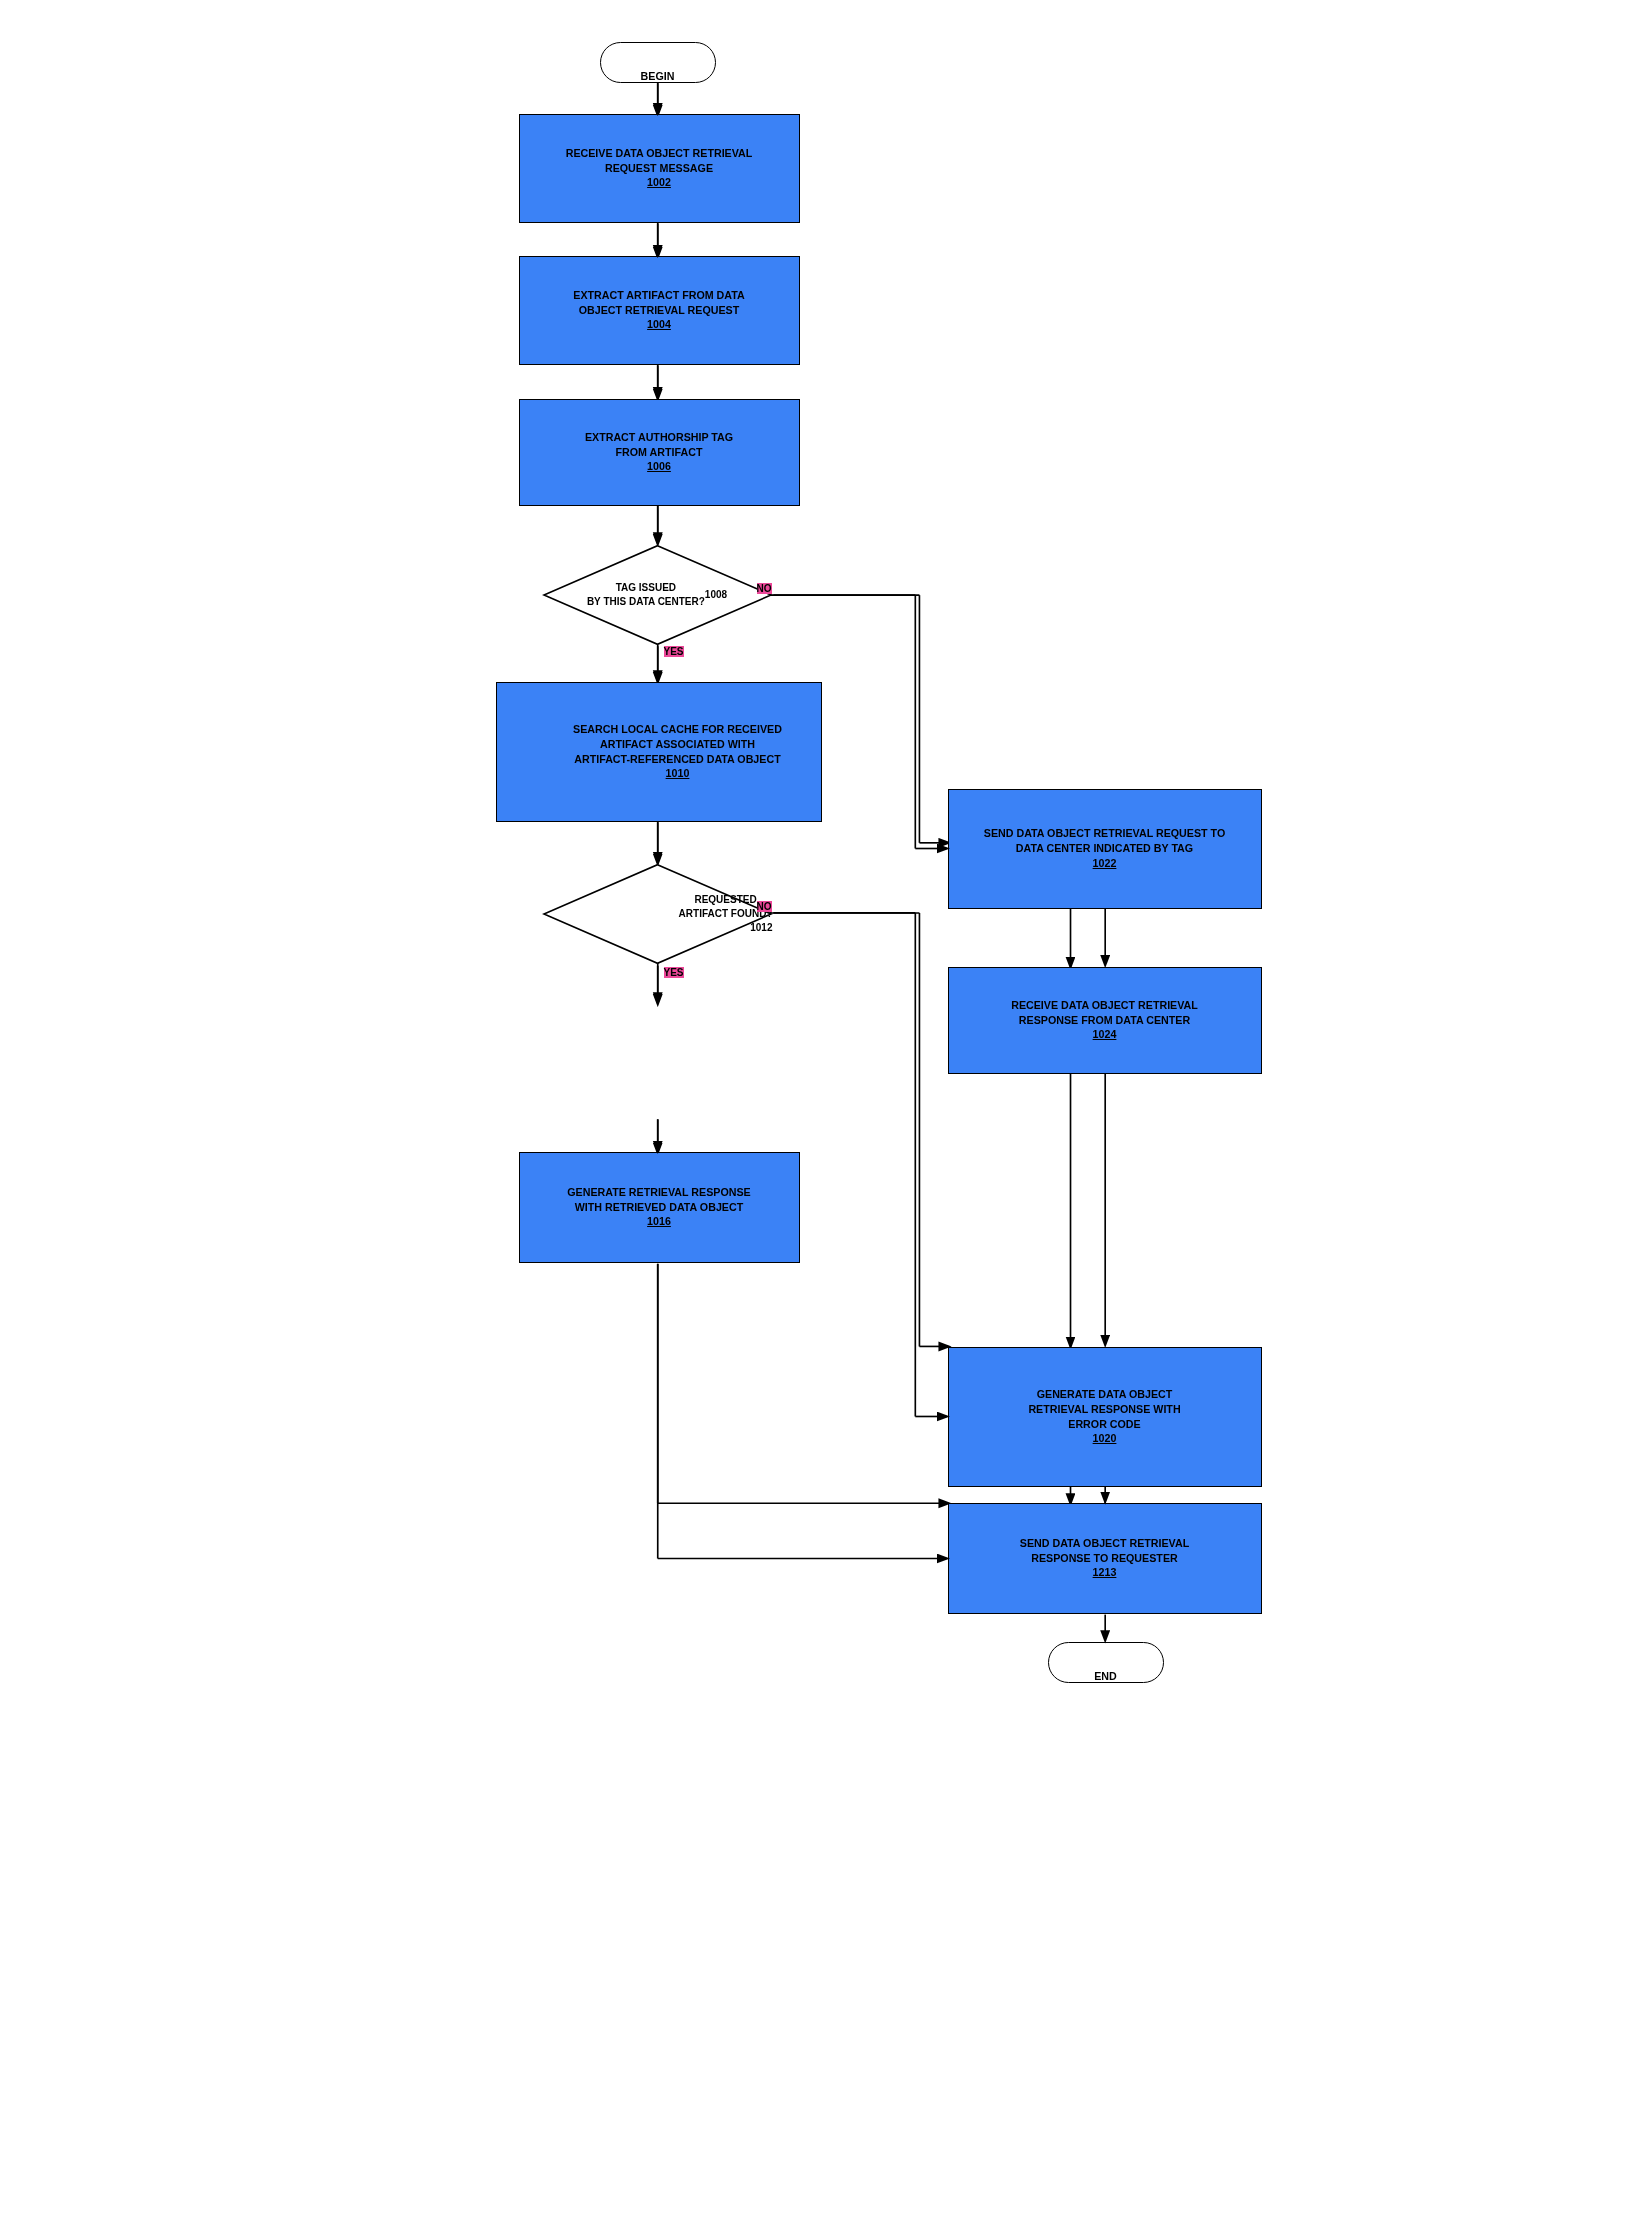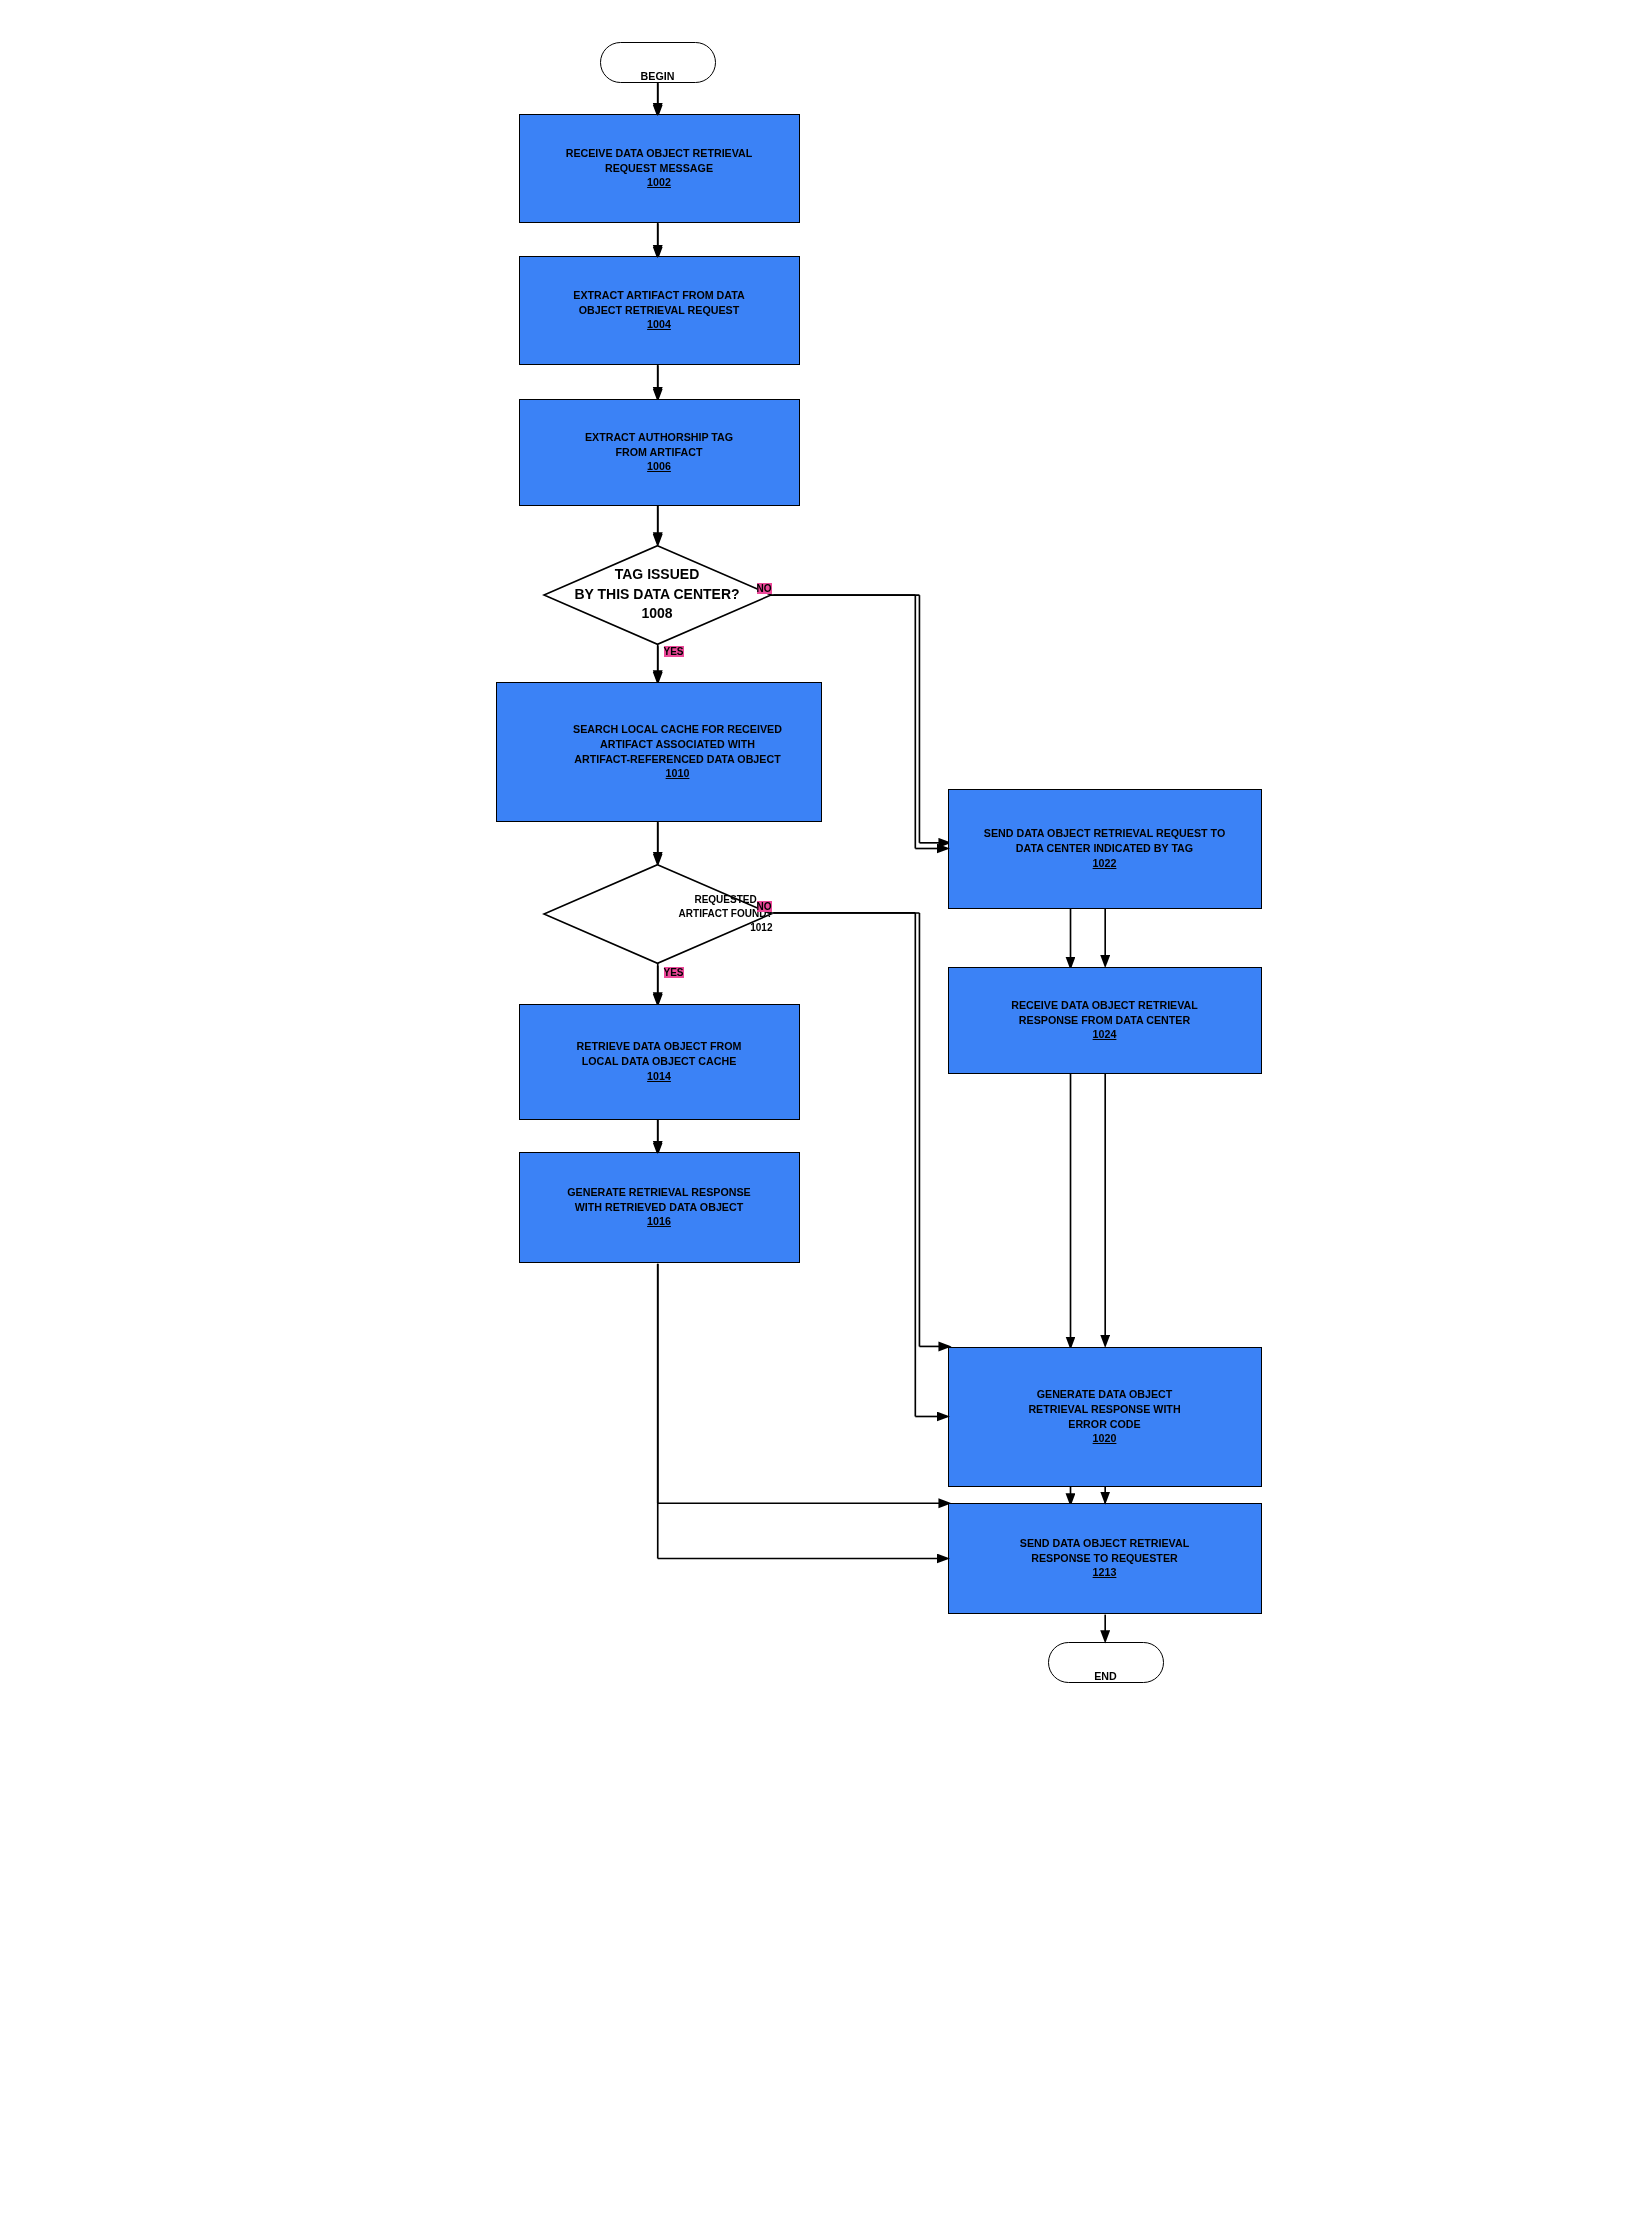--- a/index.html
+++ b/index.html
@@ -125,21 +125,21 @@
 
   <div class="box" style="left:66px; top:382px; width:281px; height:107px;">
     <span>EXTRACT AUTHORSHIP TAG<br>FROM ARTIFACT</span>
     <span class="ref">1006</span>
   </div>
 
   <div style="position:absolute; left:89px; top:527px; width:231px; height:102px;">
     <svg width="231" height="102" xmlns="http://www.w3.org/2000/svg" viewBox="0 0 280 124">
       <polygon points="140,2 278,62 140,122 2,62" fill="white" stroke="black" stroke-width="2"></polygon>
     </svg>
-    <div style="position:absolute; top:0; left:0; width:231px; height:102px; display:flex; flex-direction:column; align-items:center; justify-content:center; text-align:center; font-size:14px; font-weight:bold; line-height:1.4;">
+    <div style="position:absolute; top:0; left:0; width:231px; height:102px; display:flex; align-items:center; justify-content:center; text-align:center; font-size:10px; font-weight:bold; line-height:1.4;">
       <span>TAG ISSUED<br>BY THIS DATA CENTER?</span>
       <span class="ref">1008</span>
     </div>
   </div>
 
   <div class="label" style="left:211px; top:629px; font-size:10px; font-weight:bold;">
     <span>YES</span>
   </div>
 
   <div class="label" style="left:304px; top:566px; font-size:10px; font-weight:bold;">
@@ -162,24 +162,20 @@
   </div>
 
   <div class="label" style="left:211px; top:950px; font-size:10px; font-weight:bold;">
     <span>YES</span>
   </div>
 
   <div class="label" style="left:304px; top:884px; font-size:10px; font-weight:bold;">
     <span>NO</span>
   </div>
 
-  <div class="box" style="left:66px; top:987px; width:281px; height:116px;">
-    <span>RETRIEVE DATA OBJECT FROM<br>LOCAL DATA OBJECT CACHE</span>
-    <span class="ref">1014</span>
-  </div>
 
   <div class="box" style="left:66px; top:1135px; width:281px; height:111px;">
     <span>GENERATE RETRIEVAL RESPONSE<br>WITH RETRIEVED DATA OBJECT</span>
     <span class="ref">1016</span>
   </div>
 
   <div class="box" style="left:495px; top:772px; width:314px; height:120px;">
     <span>SEND DATA OBJECT RETRIEVAL REQUEST TO<br>DATA CENTER INDICATED BY TAG</span>
     <span class="ref">1022</span>
   </div>

